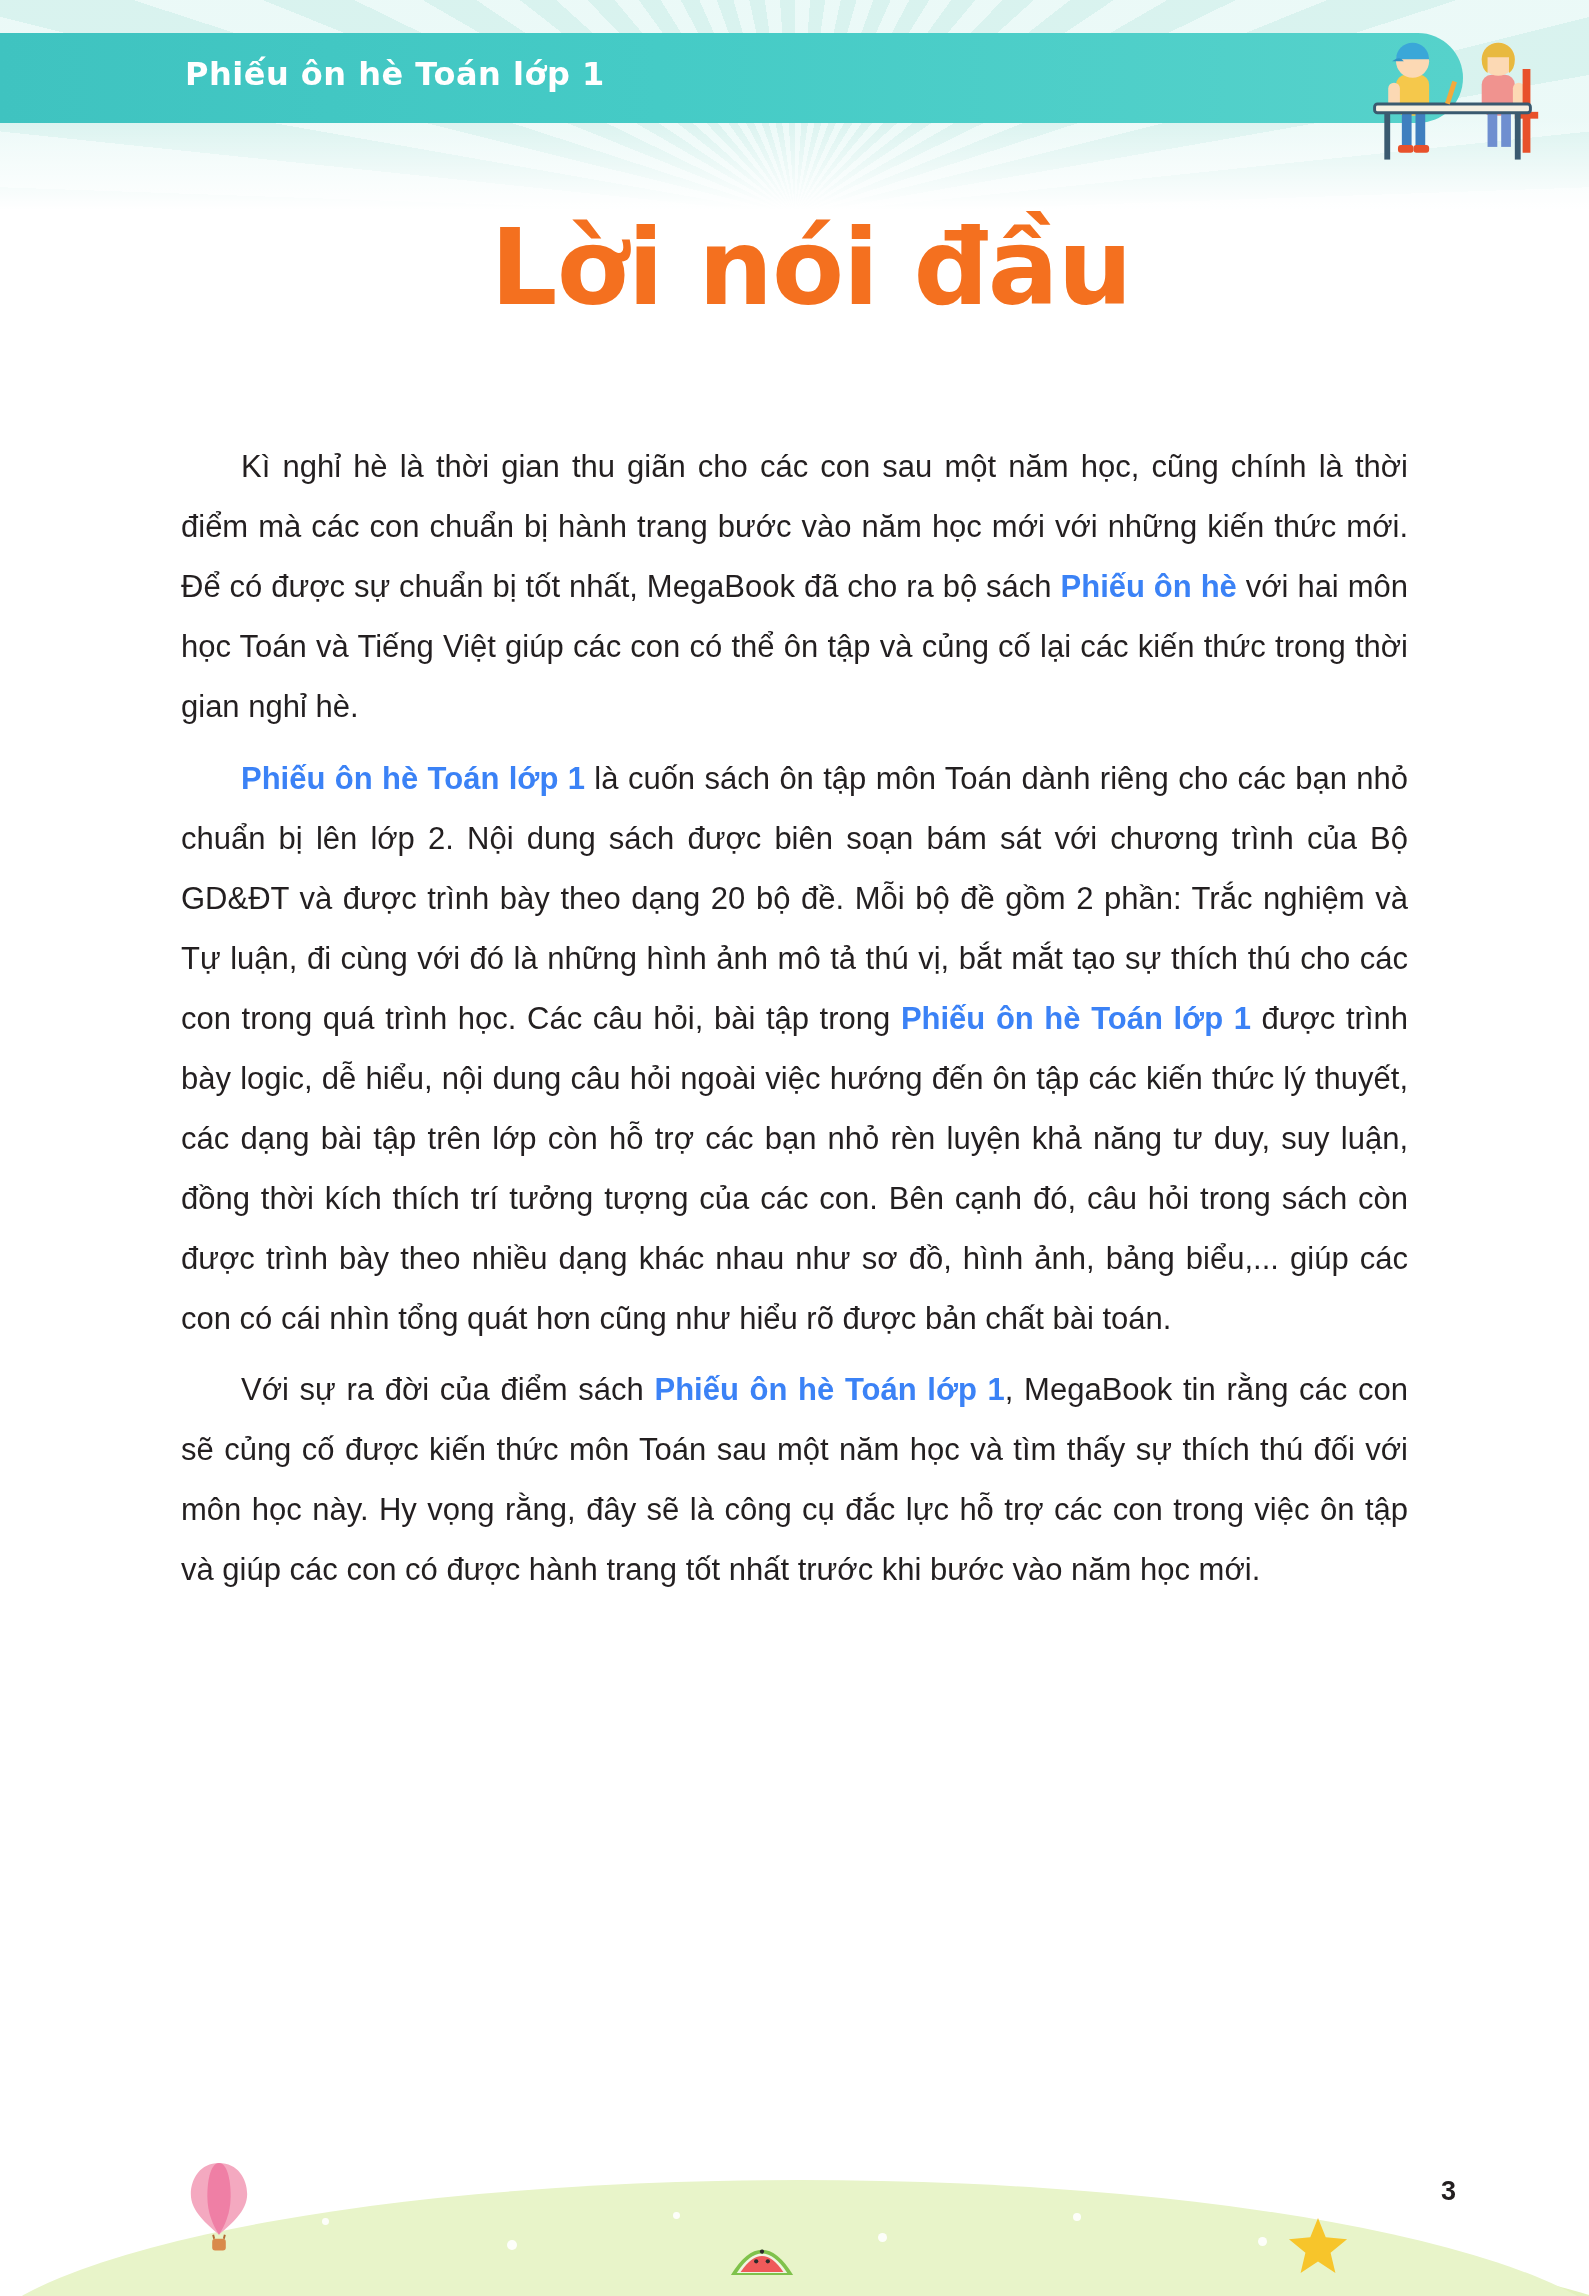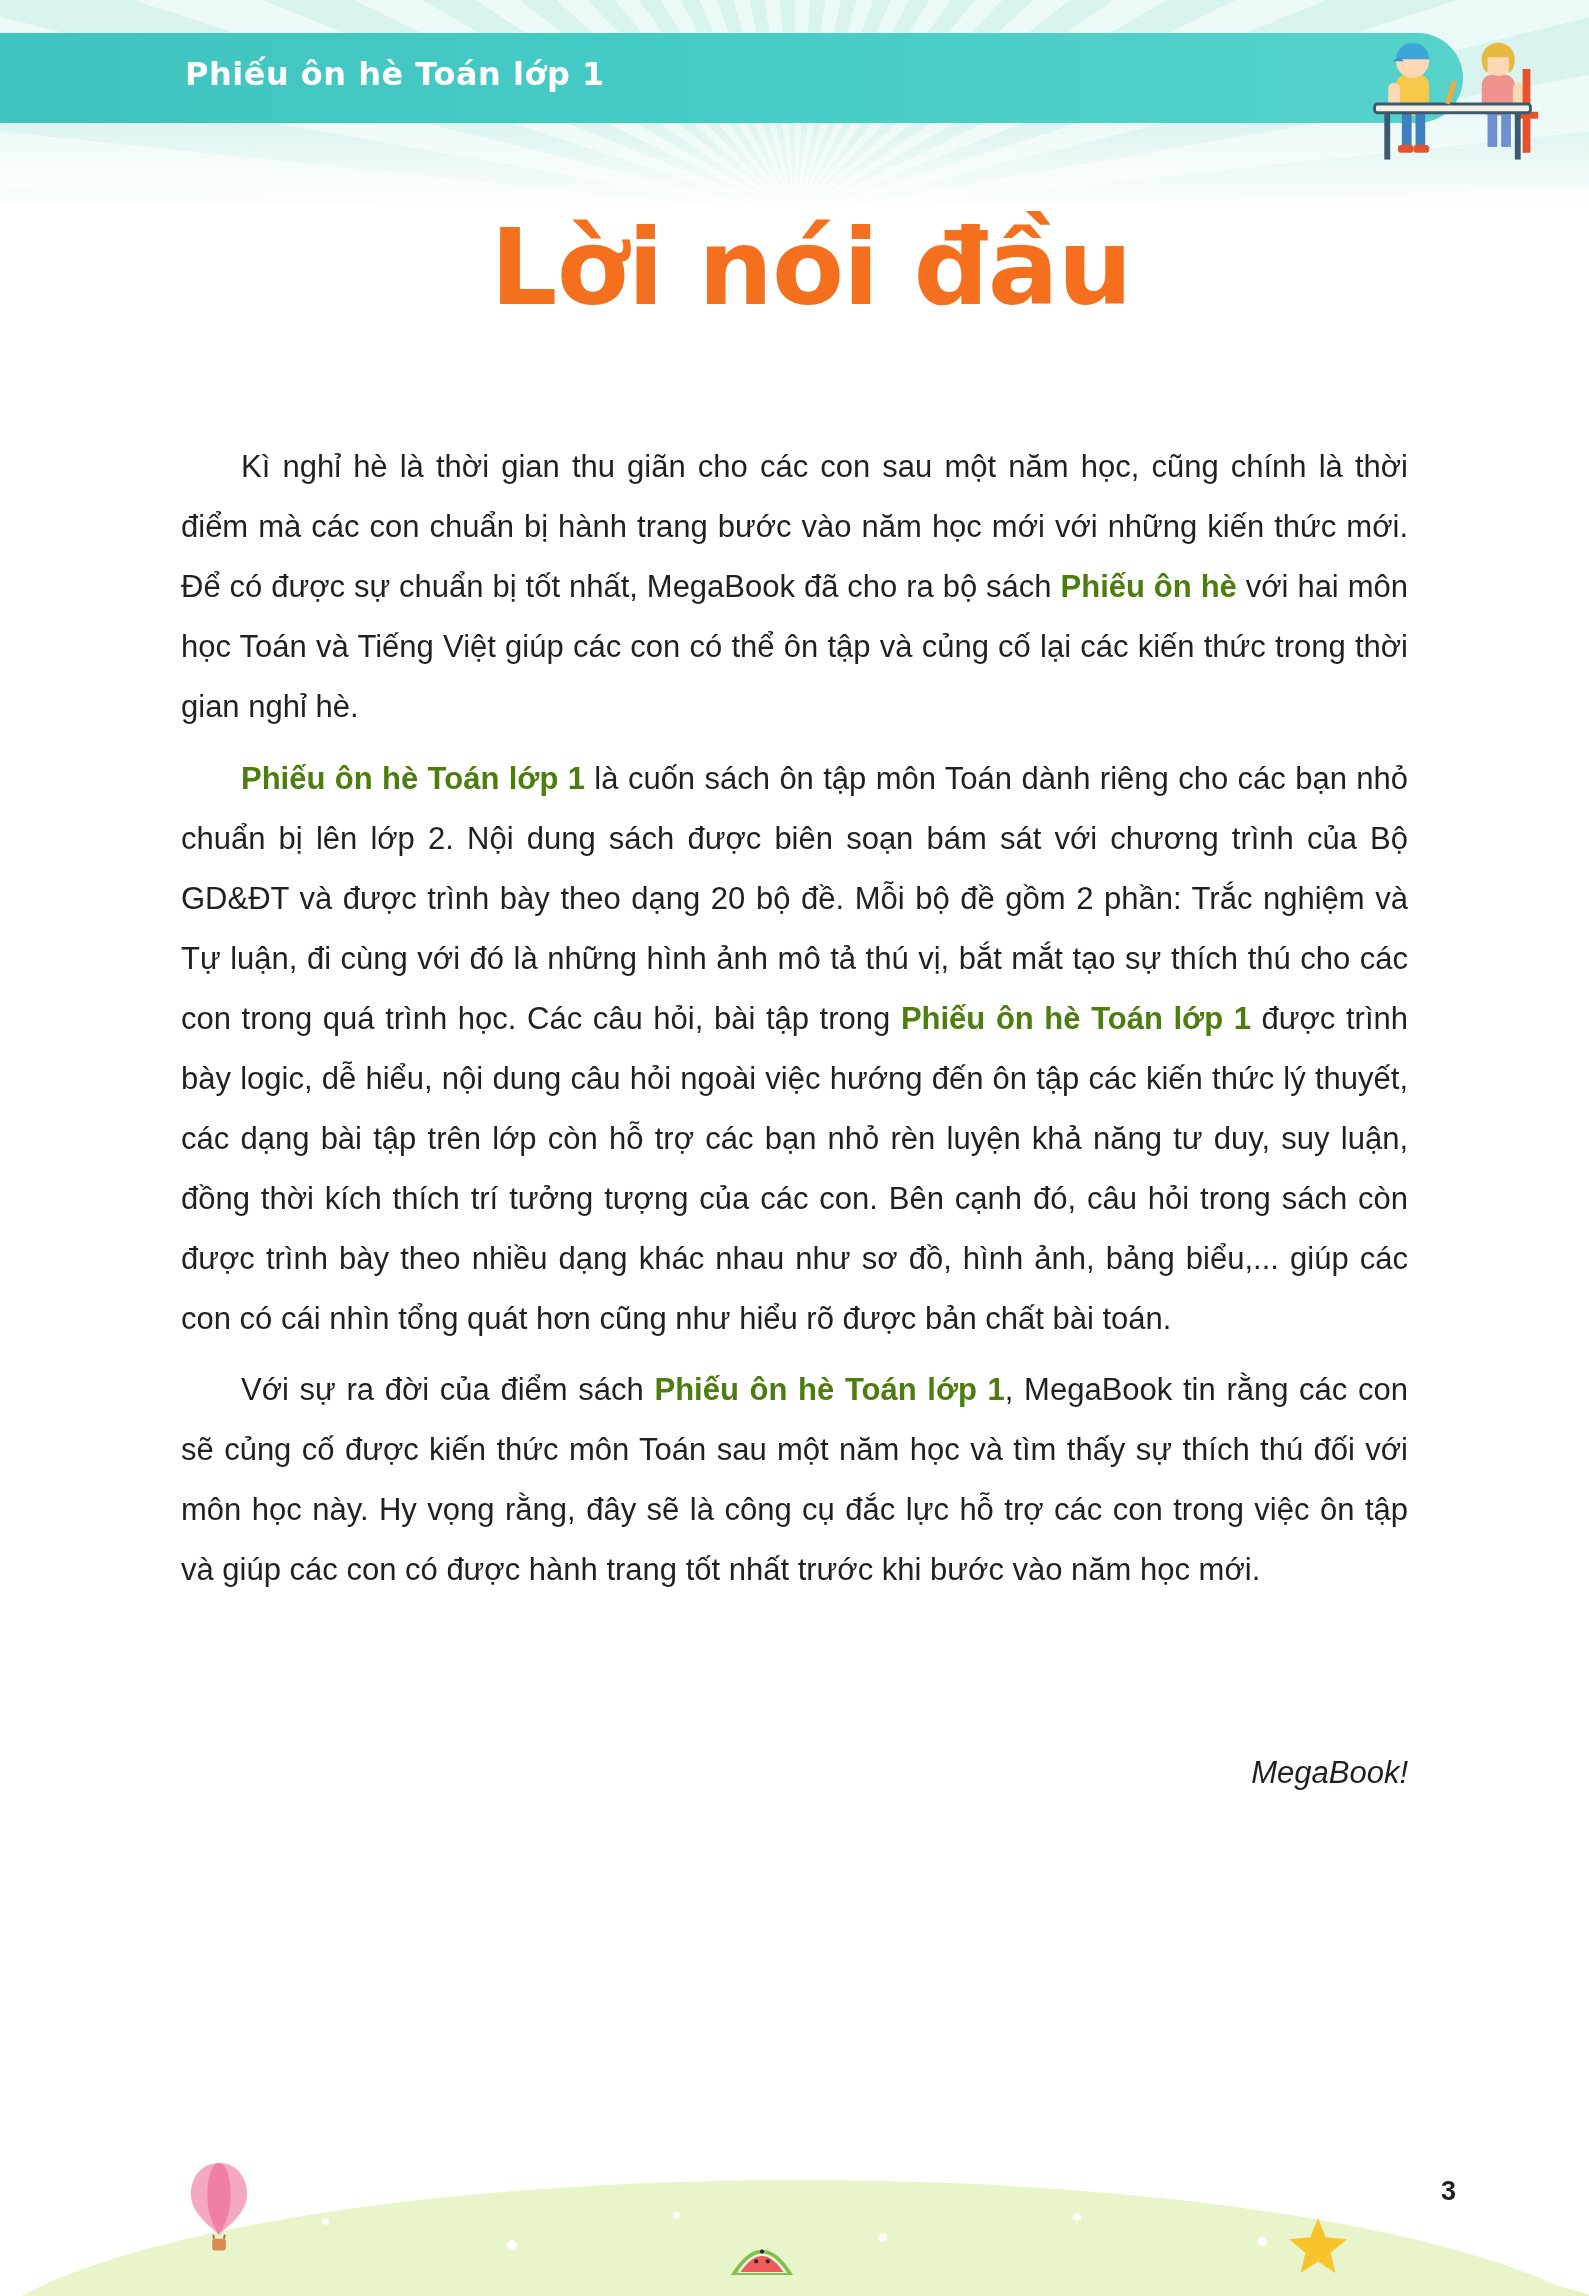--- a/index.html
+++ b/index.html
@@ -112,21 +112,21 @@
     line-height: 60px;
     color: #231f20;
     text-align: justify;
     font-family: "Liberation Sans", sans-serif;
   }
   .content p {
     margin: 0 0 11.7px 0;
     text-indent: 60px;
   }
   .hl {
-    color: #4d7c0f;
+    color: #3b82f6;
     font-weight: bold;
   }
   .signature {
     position: absolute;
     left: 181px;
     top: 1755px;
     width: 1227px;
     text-align: right;
     font-size: 31px;
     font-style: italic;
@@ -243,21 +243,20 @@
       <span>Kì nghỉ hè là thời gian thu giãn cho các con sau một năm học, cũng chính là thời điểm mà các con chuẩn bị hành trang bước vào năm học mới với những kiến thức mới. Để có được sự chuẩn bị tốt nhất, MegaBook đã cho ra bộ sách </span><span class="hl">Phiếu ôn hè</span><span> với hai môn học Toán và Tiếng Việt giúp các con có thể ôn tập và củng cố lại các kiến thức trong thời gian nghỉ hè.</span>
     </p>
     <p>
       <span class="hl">Phiếu ôn hè Toán lớp 1</span><span> là cuốn sách ôn tập môn Toán dành riêng cho các bạn nhỏ chuẩn bị lên lớp 2. Nội dung sách được biên soạn bám sát với chương trình của Bộ GD&amp;ĐT và được trình bày theo dạng 20 bộ đề. Mỗi bộ đề gồm 2 phần: Trắc nghiệm và Tự luận, đi cùng với đó là những hình ảnh mô tả thú vị, bắt mắt tạo sự thích thú cho các con trong quá trình học. Các câu hỏi, bài tập trong </span><span class="hl">Phiếu ôn hè Toán lớp 1</span><span> được trình bày logic, dễ hiểu, nội dung câu hỏi ngoài việc hướng đến ôn tập các kiến thức lý thuyết, các dạng bài tập trên lớp còn hỗ trợ các bạn nhỏ rèn luyện khả năng tư duy, suy luận, đồng thời kích thích trí tưởng tượng của các con. Bên cạnh đó, câu hỏi trong sách còn được trình bày theo nhiều dạng khác nhau như sơ đồ, hình ảnh, bảng biểu,... giúp các con có cái nhìn tổng quát hơn cũng như hiểu rõ được bản chất bài toán.</span>
     </p>
     <p>
       <span>Với sự ra đời của điểm sách </span><span class="hl">Phiếu ôn hè Toán lớp 1</span><span>, MegaBook tin rằng các con sẽ củng cố được kiến thức môn Toán sau một năm học và tìm thấy sự thích thú đối với môn học này. Hy vọng rằng, đây sẽ là công cụ đắc lực hỗ trợ các con trong việc ôn tập và giúp các con có được hành trang tốt nhất trước khi bước vào năm học mới.</span>
     </p>
   </div>
 
-  <div class="signature">MegaBook!</div>
 
   <div class="bottom-band">
     <div class="grass2"></div>
     <div class="grass"></div>
     <div class="dot" style="left:117px; bottom:57px; width:8.8px; height:8.8px;"></div>
     <div class="dot" style="left:322px; bottom:72px; width:6.8px; height:6.8px;"></div>
     <div class="dot" style="left:507px; bottom:47px; width:9.8px; height:9.8px;"></div>
     <div class="dot" style="left:673px; bottom:78px; width:6.8px; height:6.8px;"></div>
     <div class="dot" style="left:878px; bottom:55px; width:8.8px; height:8.8px;"></div>
     <div class="dot" style="left:1073px; bottom:76px; width:7.8px; height:7.8px;"></div>

